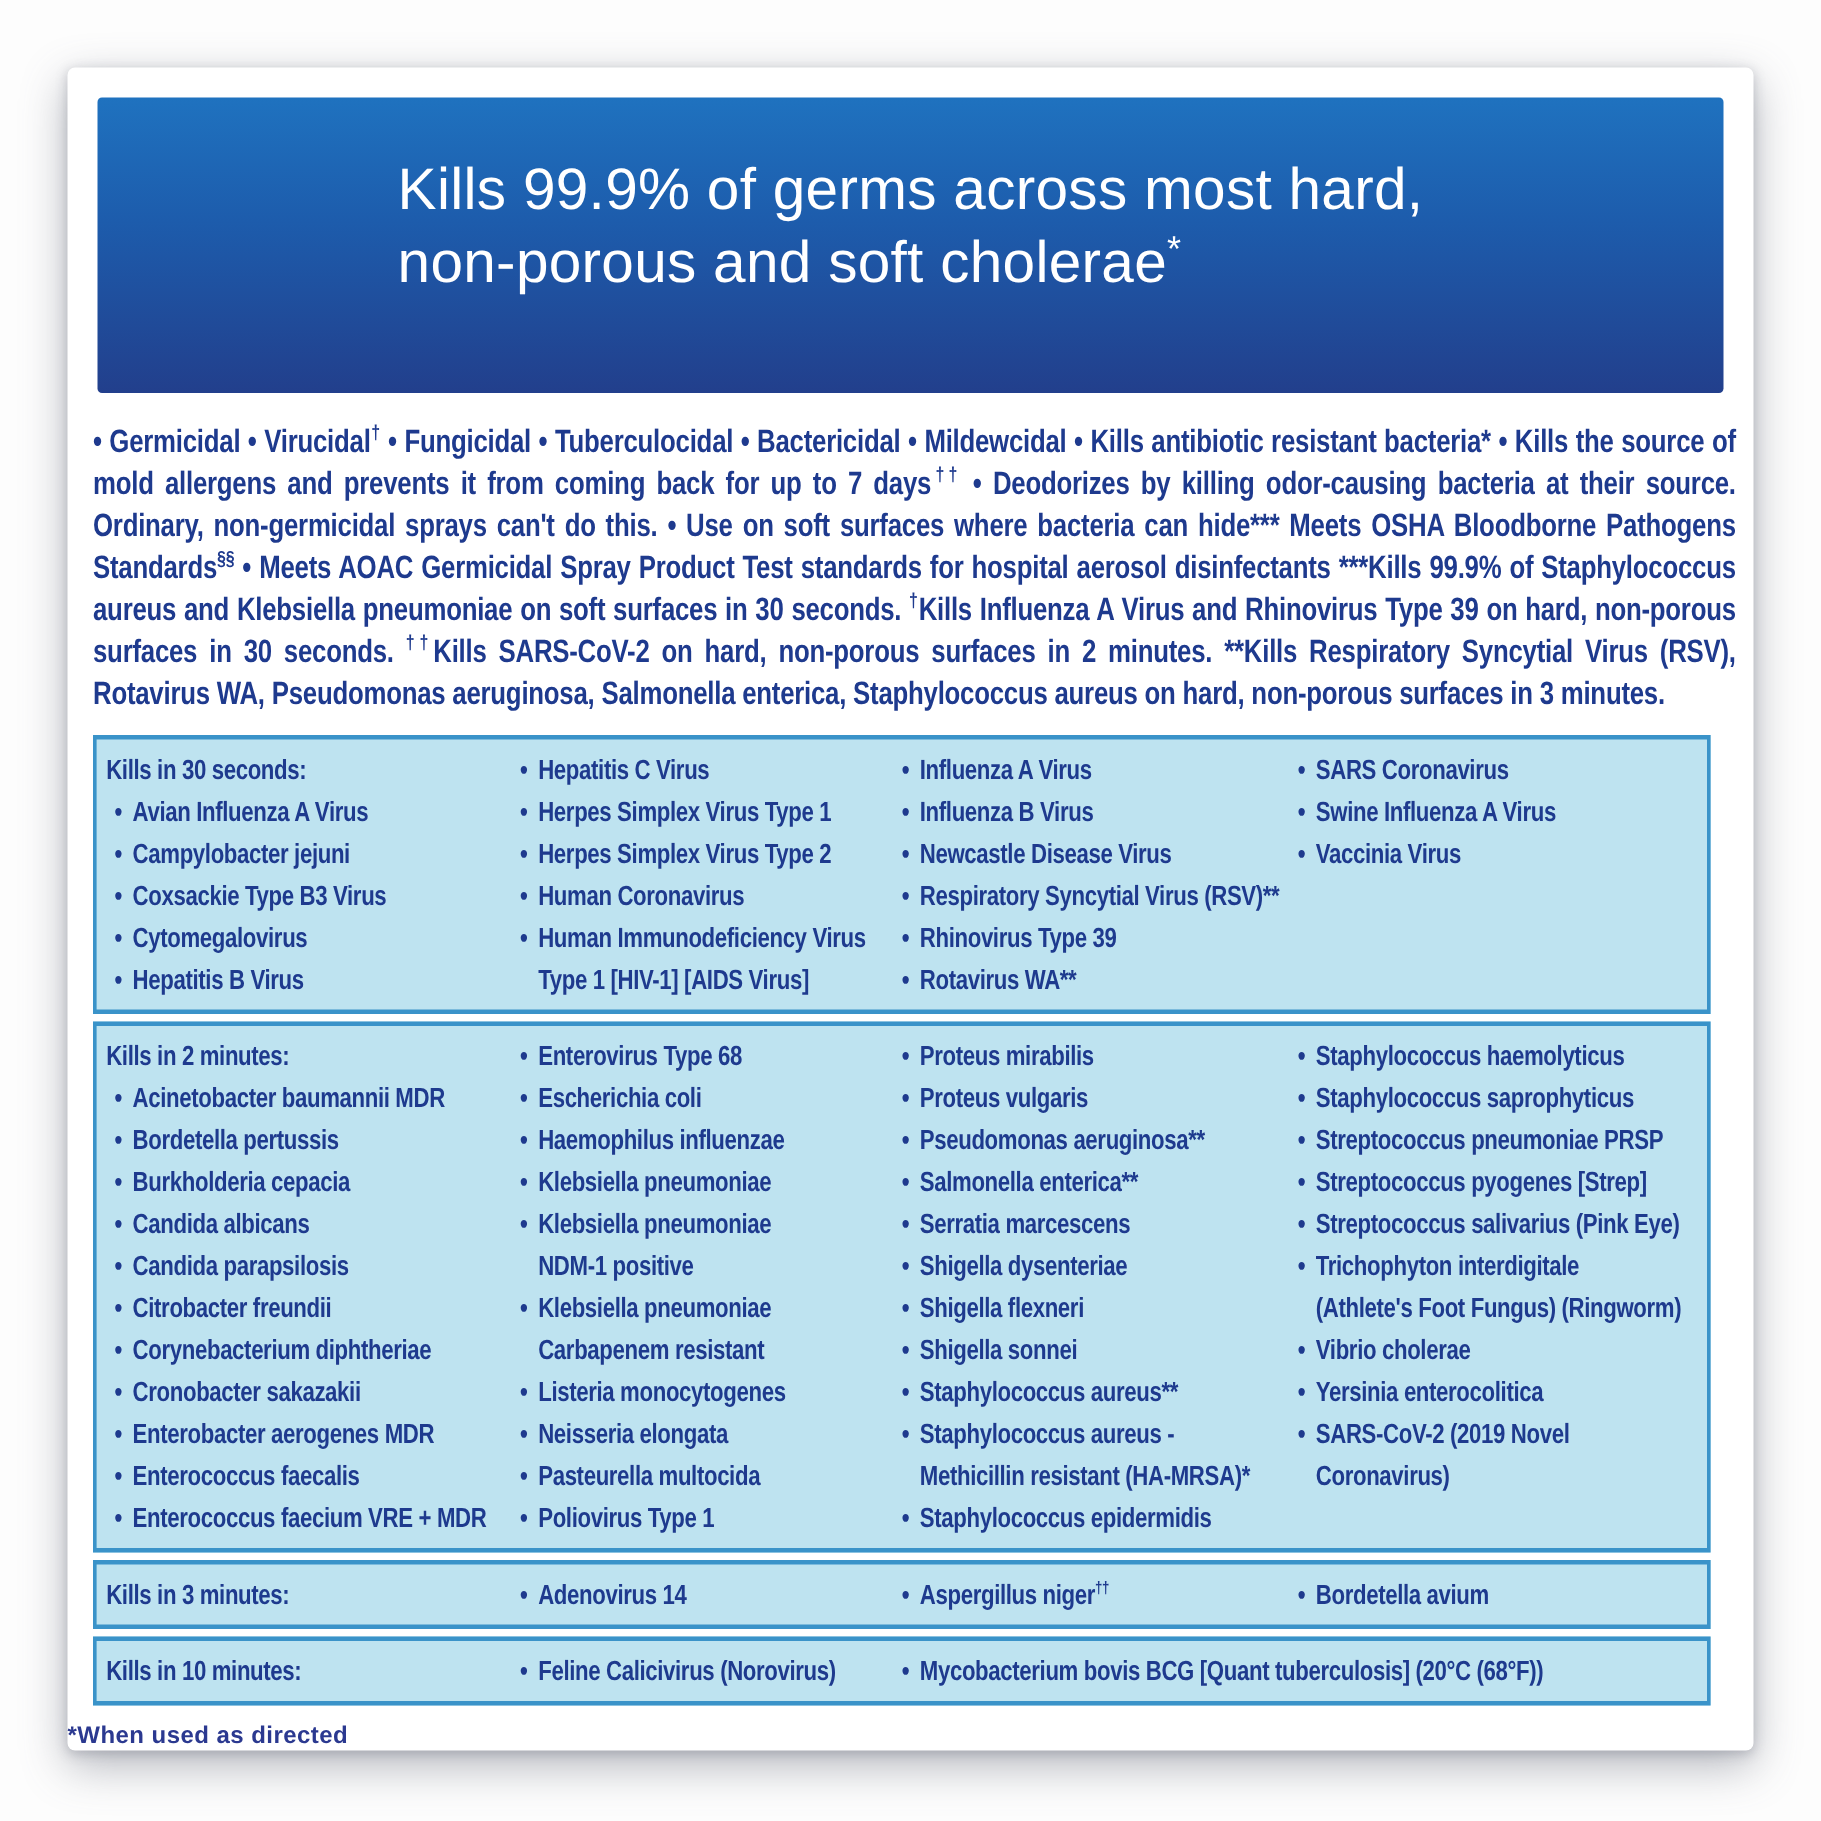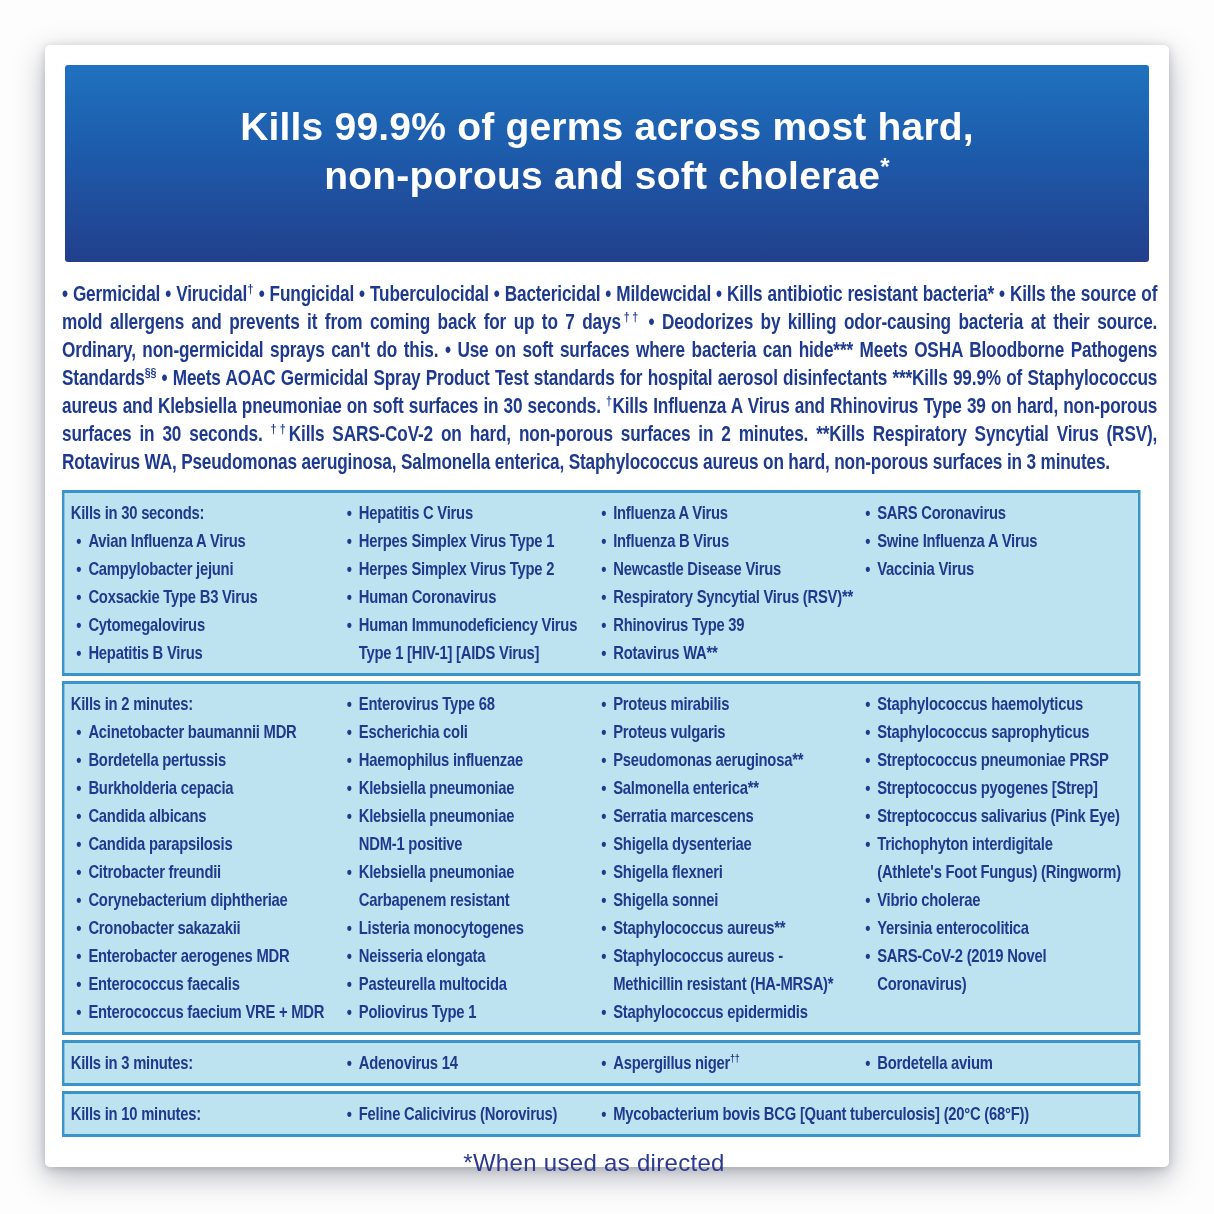--- a/index.html
+++ b/index.html
@@ -29,23 +29,23 @@
   .banner{
     margin:20px 20px 0 20px;
     height:197px;
     border-radius:3px;
     background:linear-gradient(180deg,var(--banner-top) 0%,var(--banner-mid) 42%,var(--banner-bottom) 100%);
     display:flex;align-items:center;justify-content:center;
   }
   .banner-title{
     color:#ffffff;
     font-size:39px;
-    font-weight:700;
+    font-weight:400;
     line-height:49px;
-    text-align:center;
+    text-align:left;
     letter-spacing:0.2px;
     padding-bottom:26px;
   }
   .banner-title .title-sup{
     font-size:24px;
     vertical-align:super;
     line-height:0;
   }
   .scalewrap{
     transform:scaleX(0.8);
@@ -86,24 +86,24 @@
   .item .bullet{
     flex:0 0 20px;
     text-align:center;
     margin-right:2px;
   }
   .item .txt{min-width:0;}
   .item.nowrap .txt{white-space:nowrap;}
   .item sup{font-size:60%;vertical-align:super;line-height:0;}
   .footnote{
     margin:12px 26px 0 0;
-    text-align:center;
+    text-align:left;
     color:var(--footnote-ink);
-    font-weight:400;
-    font-size:24px;
+    font-weight:700;
+    font-size:16px;
     letter-spacing:0.3px;
   }
 </style>
 </head>
 <body>
 
 <div class="card">
   <div class="banner">
     <div class="banner-title">
       <span>Kills 99.9% of germs across most hard,</span><br>

